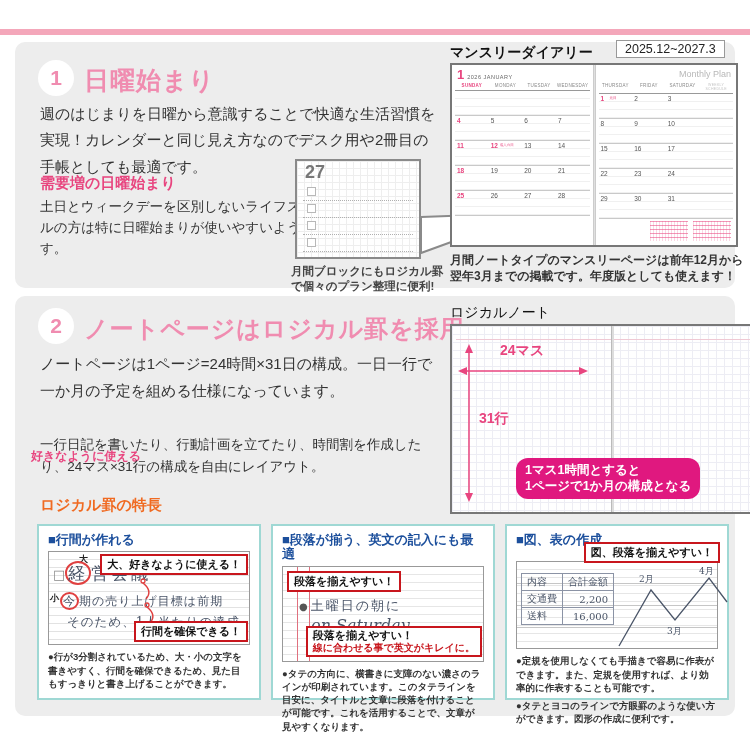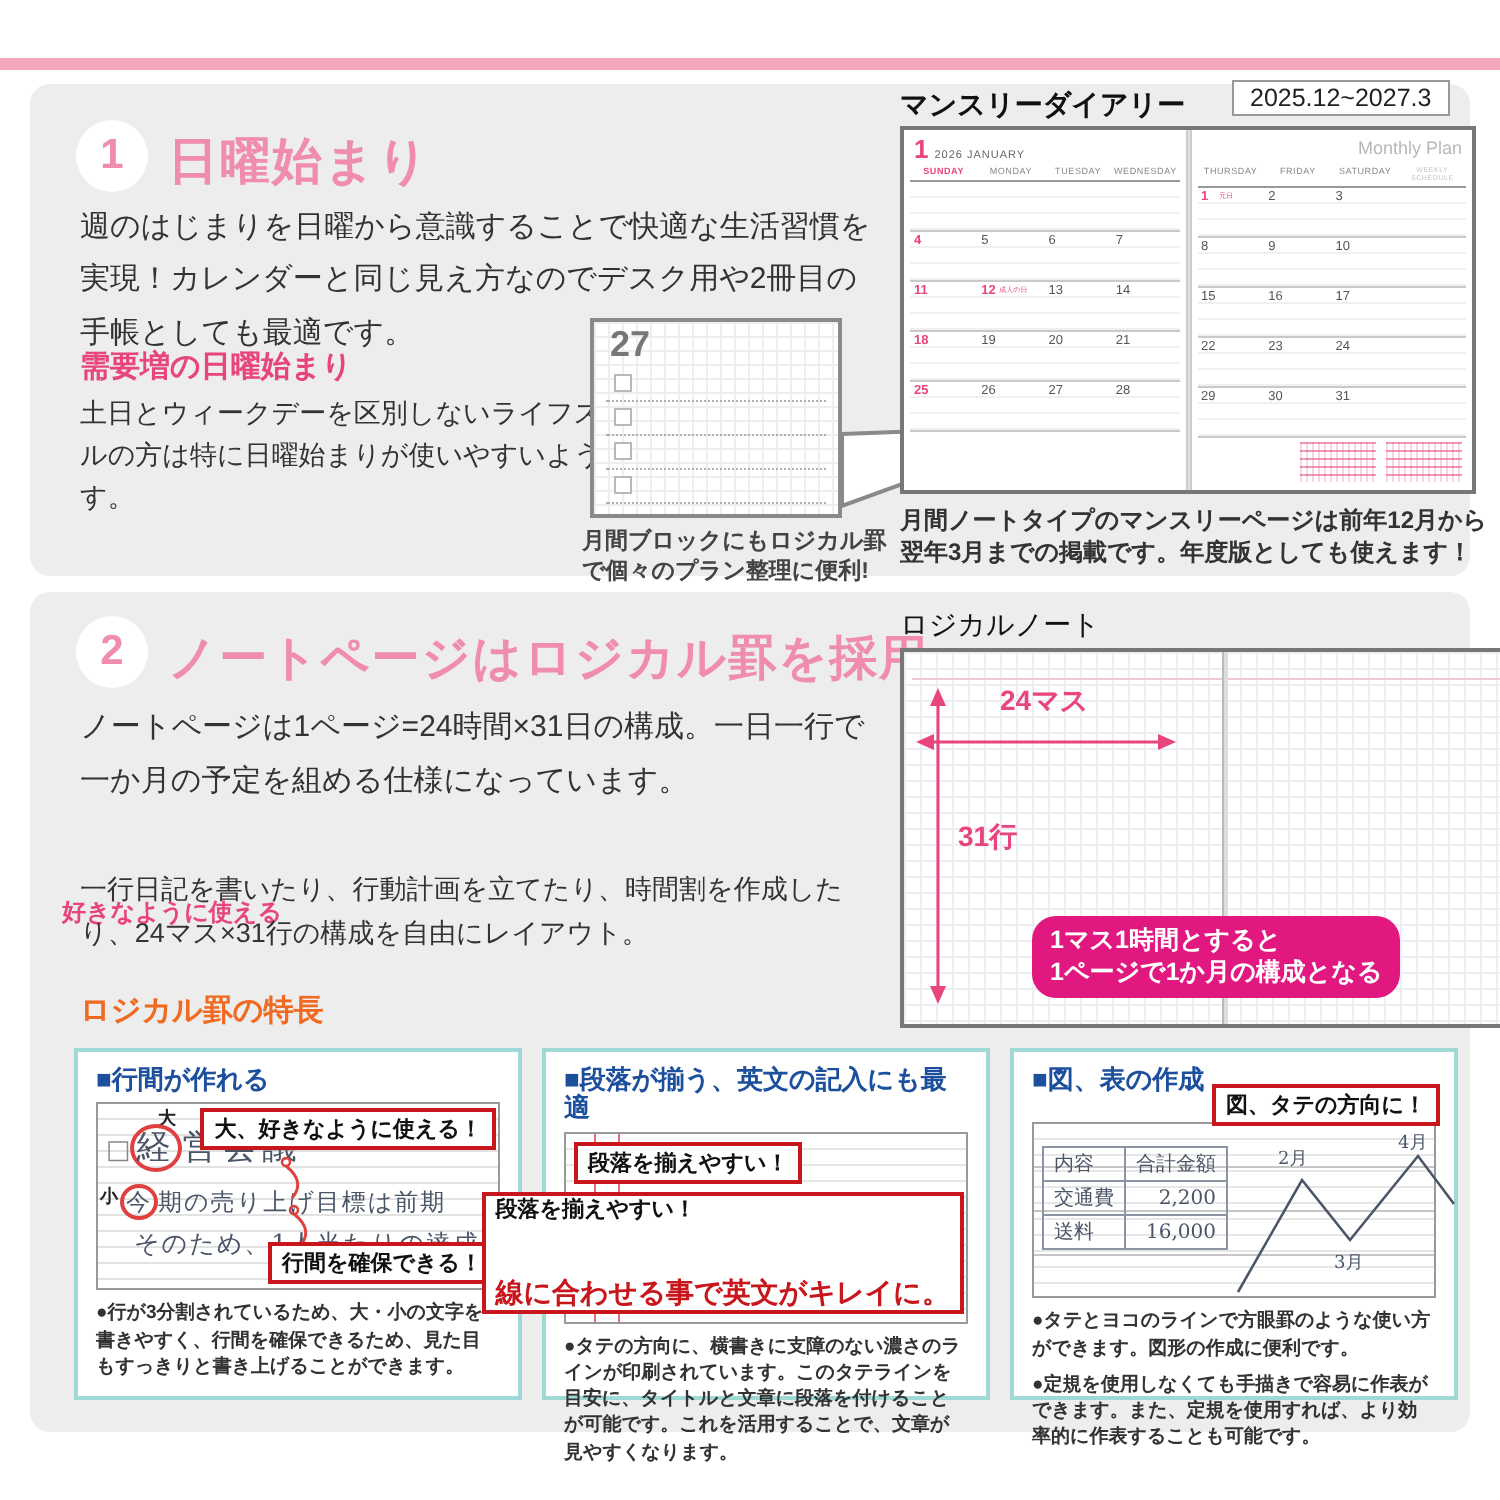--- a/index.html
+++ b/index.html
@@ -91,21 +91,21 @@
       repeating-linear-gradient(to bottom,transparent 0 23px,#c6c6c6 23px 24px);}
   .paper3{height:88px;margin-top:14px;
     background-image:repeating-linear-gradient(to bottom,transparent 0 7px,#e6e6e6 7px 8px),
       repeating-linear-gradient(to bottom,transparent 0 21px,#c6c6c6 21px 22px);}
   .rbadge{position:absolute;background:#fff;border:2px solid var(--badge-red);padding:1px 5px;
     font-size:11px;font-weight:bold;color:#111;white-space:nowrap;z-index:3;}
   .rb-tr{top:2px;right:1px;}
   .rb-br{bottom:2px;right:1px;}
   .rb-tl{top:4px;left:4px;}
   .rb-b2{bottom:4px;right:1px;text-align:left;line-height:1.15;}
-  .rb-s{font-size:14px;color:var(--badge-red);margin-top:26px;}
+  .rb-s{font-size:10px;color:var(--badge-red);}
   .rb-p3{top:16px;right:7px;position:absolute;}
   .hand{font-family:"DejaVu Serif","Liberation Serif",serif;color:#4a5568;}
   .size-label{position:absolute;font-size:9px;font-weight:bold;color:#222;font-family:"Liberation Sans",sans-serif;}
   .lab-big{left:30px;top:1px;}
   .lab-small{left:1px;top:40px;}
   .hw-line1{position:absolute;left:4px;top:10px;font-size:17px;letter-spacing:3px;}
   .hw-line1 .chk{font-size:13px;color:#888;letter-spacing:0;}
   .circled{border:2px solid #e04040;border-radius:50%;padding:0 1px;}
   .hw-line2{position:absolute;left:11px;top:41px;font-size:12px;letter-spacing:1px;}
   .hw-line3{position:absolute;left:18px;top:62px;font-size:12.5px;letter-spacing:1px;}
@@ -305,21 +305,21 @@
         <div class="rbadge rb-b2">
           <div class="rb-t">段落を揃えやすい！</div>
           <div class="rb-s">線に合わせる事で英文がキレイに。</div>
         </div>
       </div>
       <p class="pdesc">●タテの方向に、横書きに支障のない濃さのラインが印刷されています。このタテラインを目安に、タイトルと文章に段落を付けることが可能です。これを活用することで、文章が見やすくなります。</p>
     </div>
 
     <div class="panel p3">
       <h4>■図、表の作成</h4>
-      <span class="rbadge rb-p3">図、タテの方向に！</span>
+      <span class="rbadge rb-p3">図、段落を揃えやすい！</span>
       <div class="paper paper3">
         <table class="hand-table hand">
           <tbody>
               <tr>
             <td>内容</td>
             <td>合計金額</td>
           </tr>
           <tr>
             <td>交通費</td>
             <td class="num">2,200</td>
@@ -330,17 +330,17 @@
           </tr>
         </tbody>
           </table>
         <svg class="hand-chart" width="112" height="84" viewBox="0 0 112 84">
           <polyline points="2,82 34,26 58,56 92,14 110,38" fill="none" stroke="#4a5568" stroke-width="1.3"></polyline>
           <text x="22" y="18">2月</text>
           <text x="50" y="70">3月</text>
           <text x="82" y="10">4月</text>
         </svg>
       </div>
+      <p class="pdesc">●定規を使用しなくても手描きで容易に作表ができます。また、定規を使用すれば、より効率的に作表することも可能です。</p>
       <p class="pdesc">●タテとヨコのラインで方眼罫のような使い方ができます。図形の作成に便利です。</p>
-      <p class="pdesc">●定規を使用しなくても手描きで容易に作表ができます。また、定規を使用すれば、より効率的に作表することも可能です。</p>
     </div>
   </section>
 </div>
 
 </body></html>

